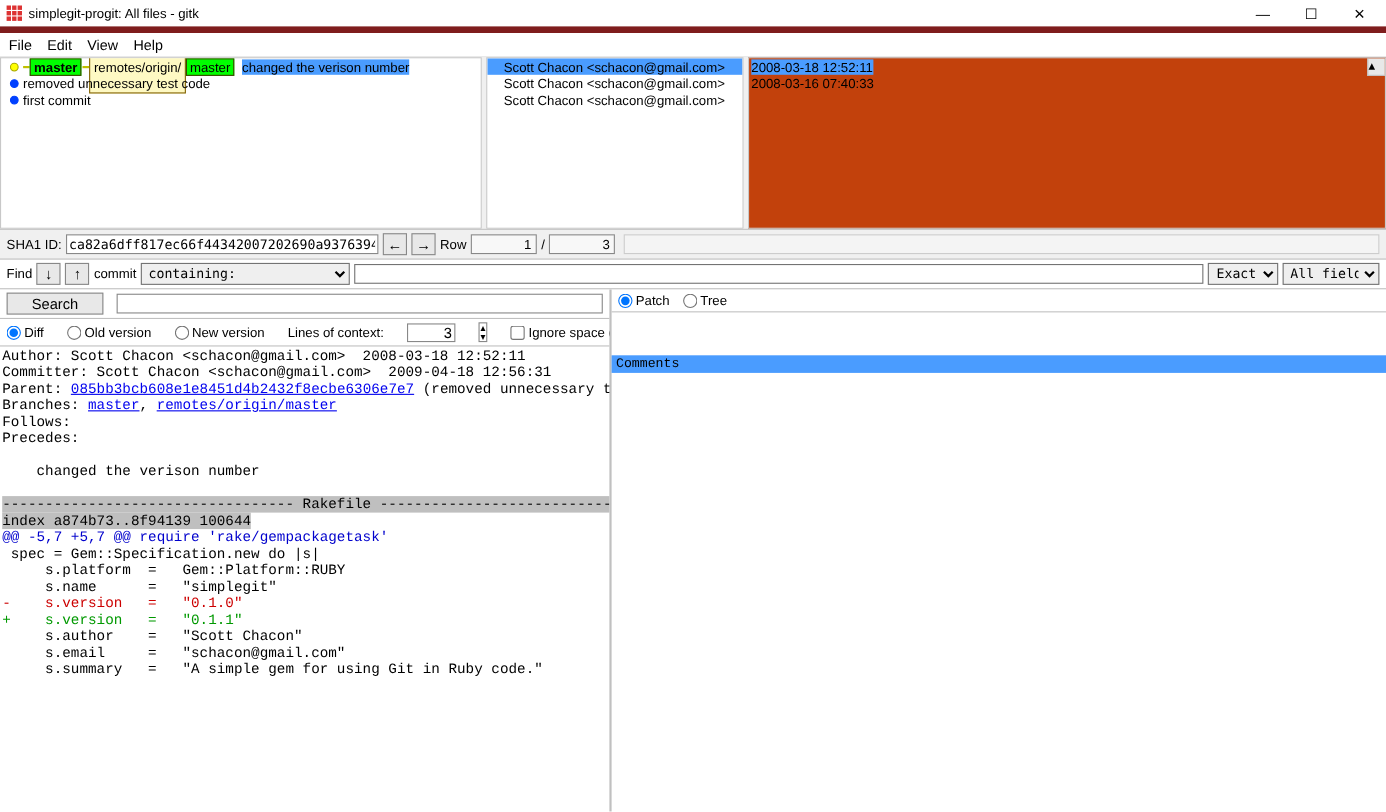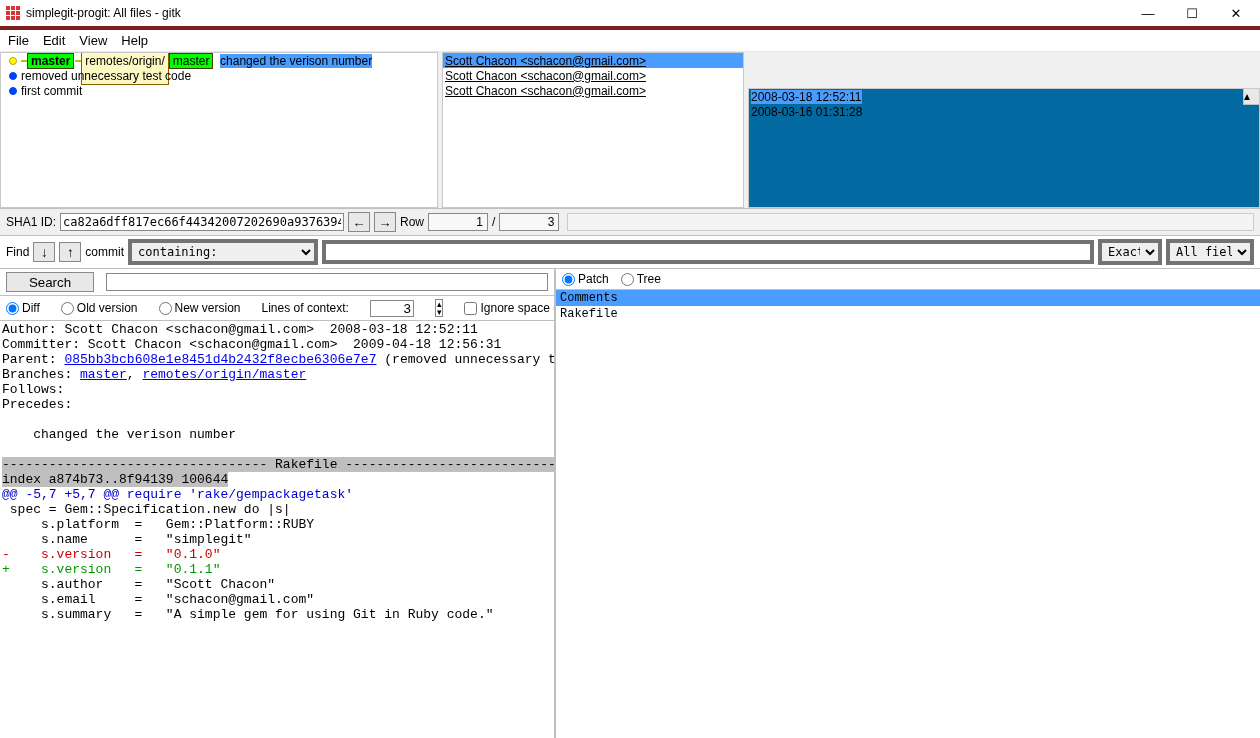--- a/index.html
+++ b/index.html
@@ -12,21 +12,21 @@
     overflow: hidden;
     display: flex;
     flex-direction: column;
   }
   .titlebar {
     height: 30px;
     display: flex;
     align-items: center;
     padding: 0 2px 0 6px;
     font-size: 12px;
-    border-bottom: 4px solid #7f1d1d;
+    border-bottom: 6px solid #7f1d1d;
   }
   .titlebar-icon {
     display: grid;
     grid-template-columns: repeat(3, 4px);
     grid-template-rows: repeat(3, 4px);
     gap: 1px;
     margin-right: 6px;
   }
   .titlebar-icon span { background: #d33; width: 4px; height: 4px; }
   .titlebar-title { flex: 1; }
@@ -45,27 +45,27 @@
 
   .top-panes {
     display: flex;
     border-top: 1px solid #e8e8e8;
     border-bottom: 1px solid #c0c0c0;
     background: #f0f0f0;
     height: 158px;
   }
   .pane-commits { width: 438px; background:#fff; overflow:hidden; position:relative; }
   .pane-authors { flex:1; background:#fff; margin-left:4px; overflow:hidden; }
-  .pane-dates   { width: 512px; background:#0369a1; margin-left:4px; overflow:hidden; position:relative;margin-top:36px; }
+  .pane-dates   { width: 580px; background:#c2410c; margin-left:4px; overflow:hidden; position:relative; }
   .top-panes > div { border:1px solid #c8c8c8; }
 
   .row { height:15px; display:flex; align-items:center; font-size:12px; white-space:nowrap; }
   .row.sel, .sel-span { background:#4a9cff; }
   .pane-commits .row { padding-left:4px; }
-  .pane-authors .row { padding-left:2px;text-decoration:underline; }
+  .pane-authors .row { padding-left:15px; }
   .pane-dates   .row { padding-left:2px; }
 
   .dot { width:8px; height:8px; border-radius:50%; border:1px solid #0040ff; background:#0040ff; display:inline-block; margin:0 4px; }
   .dot.head { background:#ffff00; border-color:#aaaa00; }
   .branch-master { background:#00ff00; padding:0 3px; border:1px solid #404000; margin-right:1px; font-weight:bold;}
   .branch-remote { background:#fef9c3; padding:16px 3px; border:1px solid #806000; }
   .branch-remote2 { background:#00ff00; padding:0 3px; border:1px solid #404000; }
   .hline { display:inline-block; width:6px; height:2px; background:#c0c000; vertical-align:middle;}
 
   .sha-bar {
@@ -80,39 +80,39 @@
   .row-count { width:60px; text-align:right; border:1px solid #888; background:#f8f8f8; padding:1px 4px; display:inline-block;}
 
   .find-bar {
     display:flex; align-items:center; gap:4px;
     padding:3px 6px;
     border-bottom:1px solid #c0c0c0;
     font-size:12px;
   }
   .find-bar select, .find-bar input[type=text] {
     font-family: monospace; font-size:12px;
-    border:4px solid #737373; padding:1px 2px;
+    border:1px solid #737373; padding:1px 2px;
   }
   .find-containing { width:190px; }
   .find-text { flex:1; }
   .find-exact { width:64px; font-family:monospace;text-align:center; }
   .find-fields { width:88px; font-family:monospace; }
 
   .lower {
     display:flex;
     flex:1;
     overflow:hidden;
   }
   .lower-left {
     width: 556px;
     display:flex;
     flex-direction:column;
     border-right:2px solid #c0c0c0;
   }
-  .lower-right { flex:1; display:flex; flex-direction:column; }
+  .lower-right { flex:1; display:flex; flex-direction:column;gap:39px; }
 
   .search-bar {
     display:flex; align-items:center; gap:12px;
     padding:3px 6px;
     border-bottom:1px solid #c0c0c0;
   }
   .search-btn { width:88px; height:20px; border:1px solid #888; background:#e8e8e8;}
   .search-input { flex:1; border:1px solid #888; height:18px; }
 
   .diff-opts {
@@ -207,21 +207,21 @@
       </div>
     <div class="row">
         <span>Scott Chacon &lt;schacon@gmail.com&gt;</span>
       </div>
   </div>
   <div class="pane-dates">
     <div class="row">
         <span class="sel-span">2008-03-18 12:52:11</span>
       </div>
     <div class="row">
-        <span>2008-03-16 01:31:28</span>
+        <span>2008-03-16 07:40:33</span>
       </div>
     <div class="scroll-corner">▴</div>
   </div>
 </div>
 
 <div class="sha-bar">
   <span>SHA1 ID:</span>
   <input class="sha-input" value="ca82a6dff817ec66f44342007202690a93763949" style="">
   <button class="nav-btn">←</button>
   <button class="nav-btn">→</button>
@@ -299,16 +299,15 @@
           <input type="radio" checked="" style="">
           <span>Patch</span>
         </label>
       <label>
           <input type="radio" style="">
           <span>Tree</span>
         </label>
     </div>
     <div class="file-list">
       <div class="item sel">Comments</div>
-      <div class="item">Rakefile</div>
     </div>
   </div>
 </div>
 
 </body></html>

